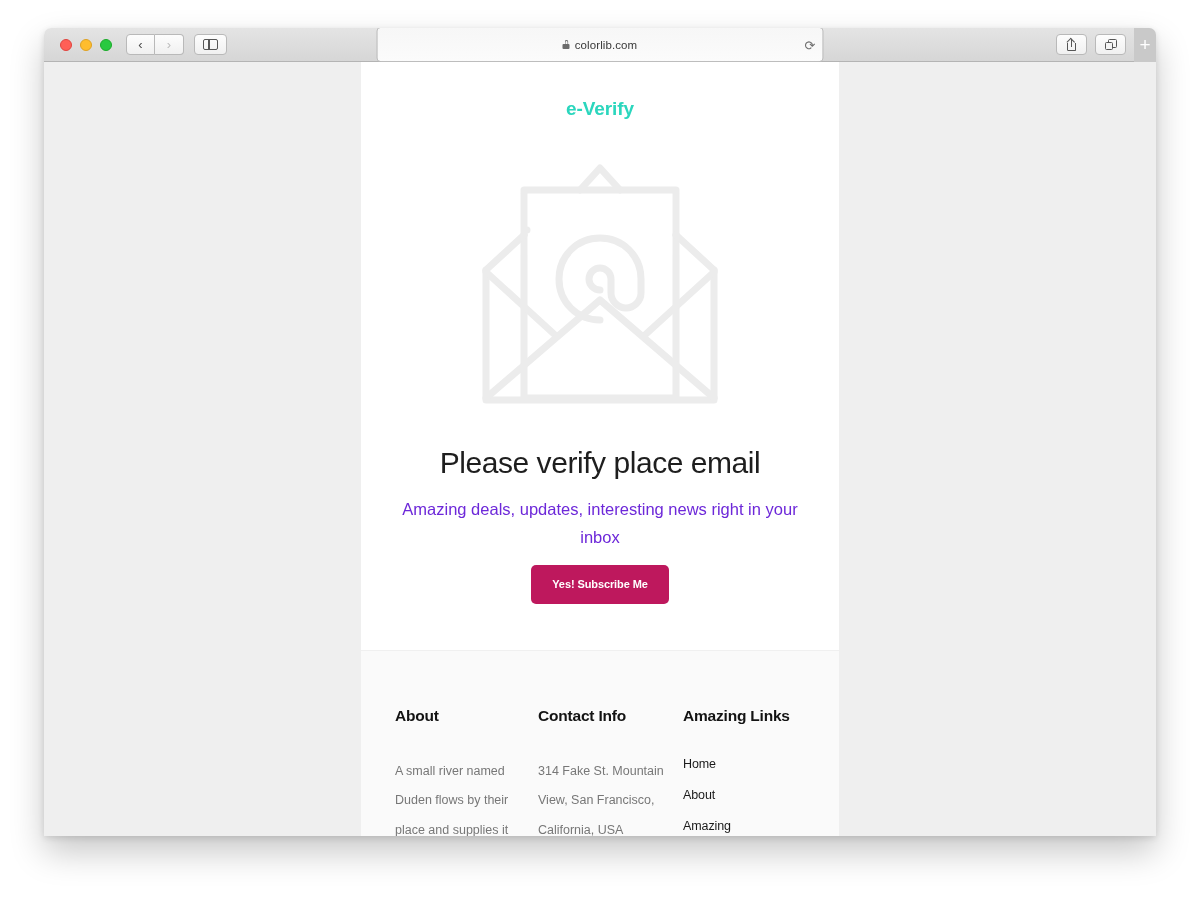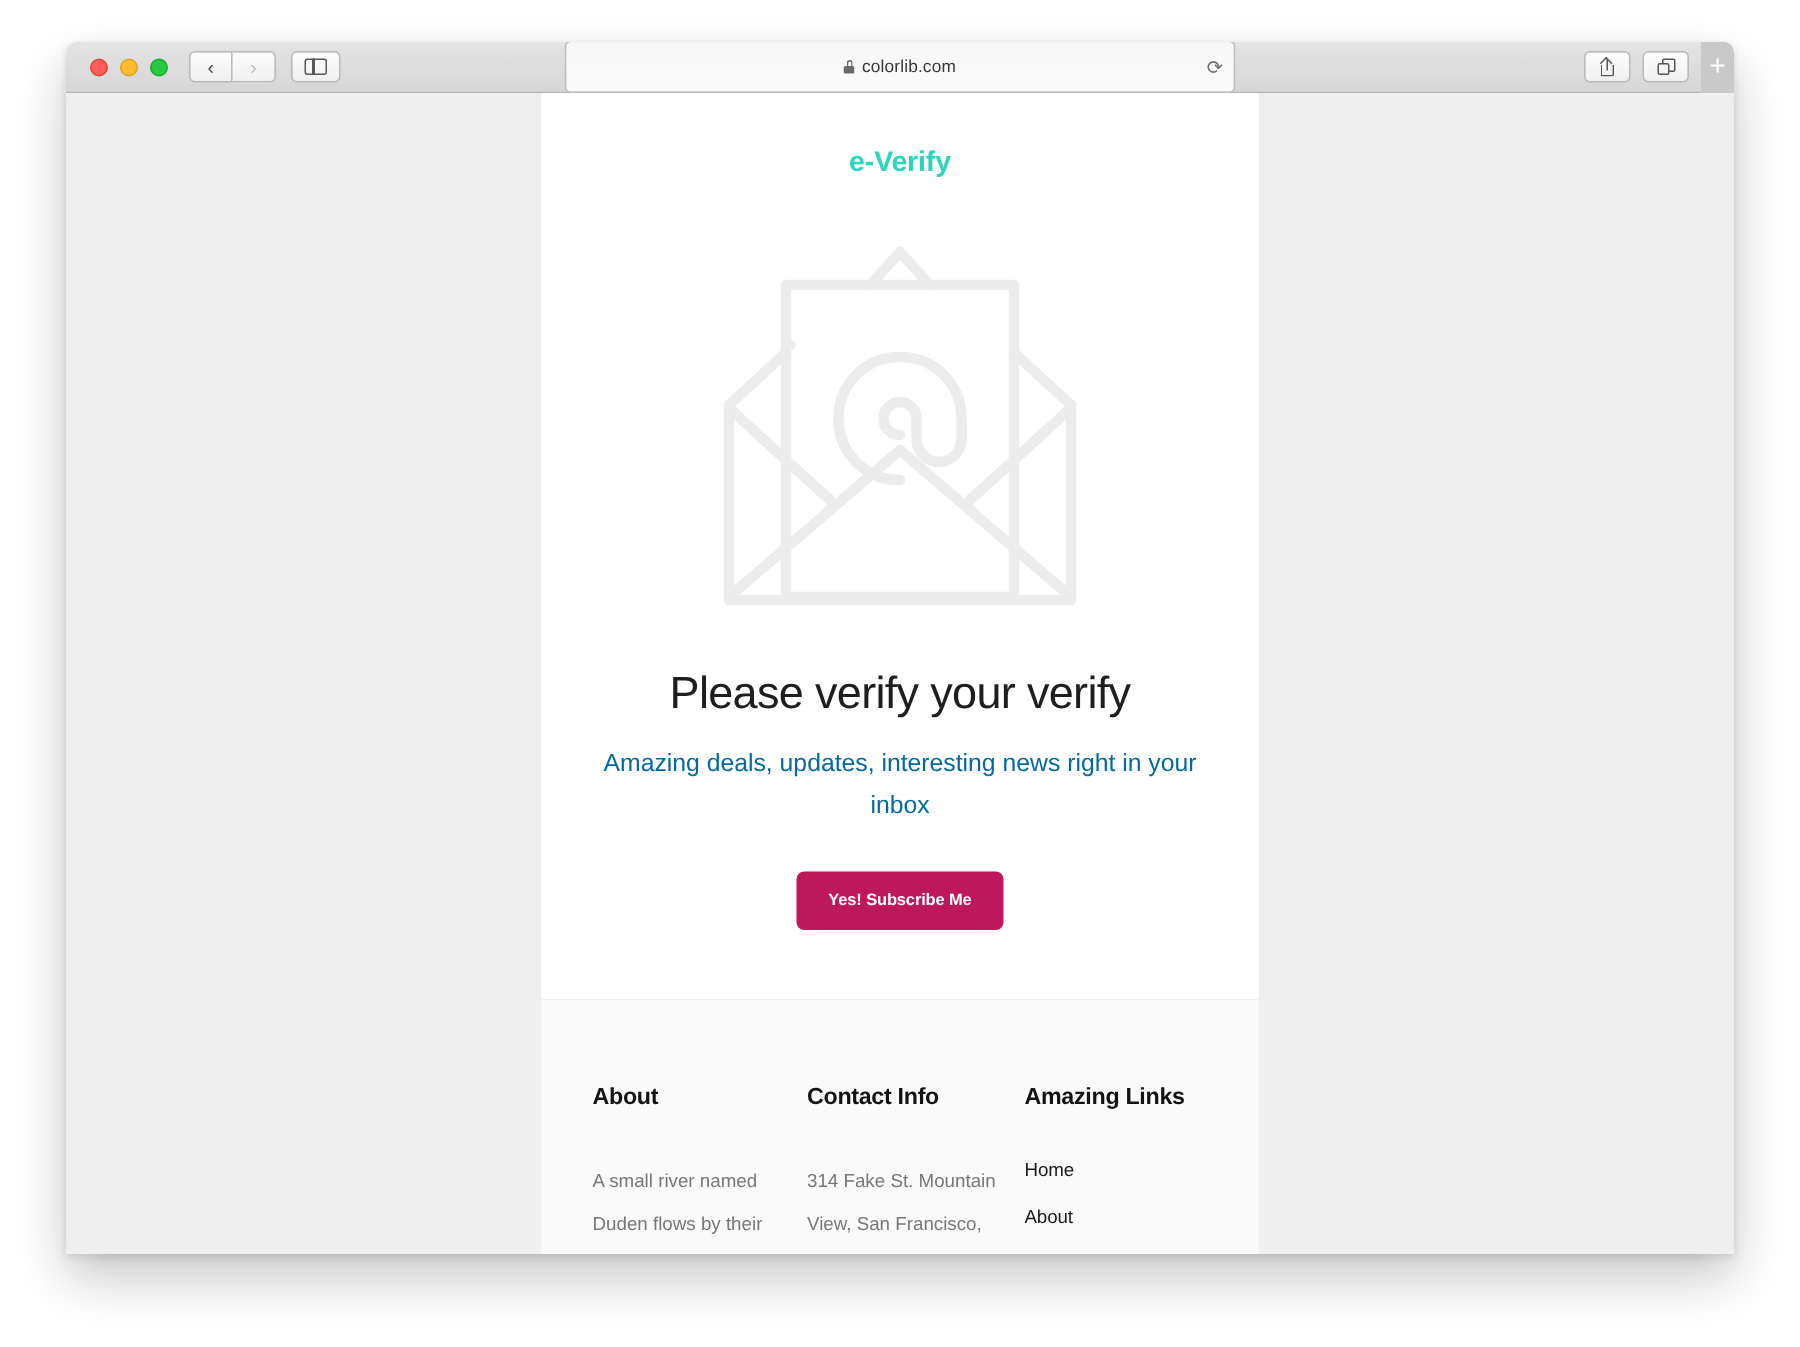--- a/index.html
+++ b/index.html
@@ -194,25 +194,25 @@
     font-size: 30px;
     font-weight: normal;
     color: #1e1e1e;
     letter-spacing: -0.45px;
     line-height: 1.15;
     margin-bottom: 14px;
   }
 
   .subhead {
     font-size: 16.5px;
-    color: #0369a1;
+    color: #6d28d9;
     font-weight: normal;
     line-height: 1.72;
     max-width: 400px;
-    margin: 0 auto 30px;
+    margin: 0 auto 14px;
   }
 
   .cta-button {
     display: inline-block;
     background: #be185d;
     color: #ffffff;
     font-size: 11px;
     font-weight: bold;
     letter-spacing: -0.1px;
     padding: 13px 21px 14px;
@@ -335,21 +335,21 @@
                 <path d="M4 112 L72 174"></path>
                 <path d="M232 112 L164 174"></path>
 
                 <path d="M4 238 L118 140 L232 238"></path>
 
                 <path d="M118 160 C 95 160 77 142 77 119 C 77 96 95 78 118 78 C 141 78 159 96 159 119 L 159 133 C 159 141 152 148 144 148 C 136 148 129 141 129 133 L 129 119 C 129 113 124 108 118 108 C 112 108 107 113 107 119 C 107 125 112 130 118 130"></path>
               </g>
             </svg>
           </div>
 
-          <h1 class="headline">Please verify your verify</h1>
+          <h1 class="headline">Please verify place email</h1>
           <p class="subhead">Amazing deals, updates, interesting news right in your inbox</p>
           <button class="cta-button">Yes! Subscribe Me</button>
 
         </div>
 
         <div class="site-footer">
 
           <div class="footer-col">
             <div class="footer-heading">About</div>
             <div class="footer-text">A small river named Duden flows by their place and supplies it with the necessary regelialia.</div>

